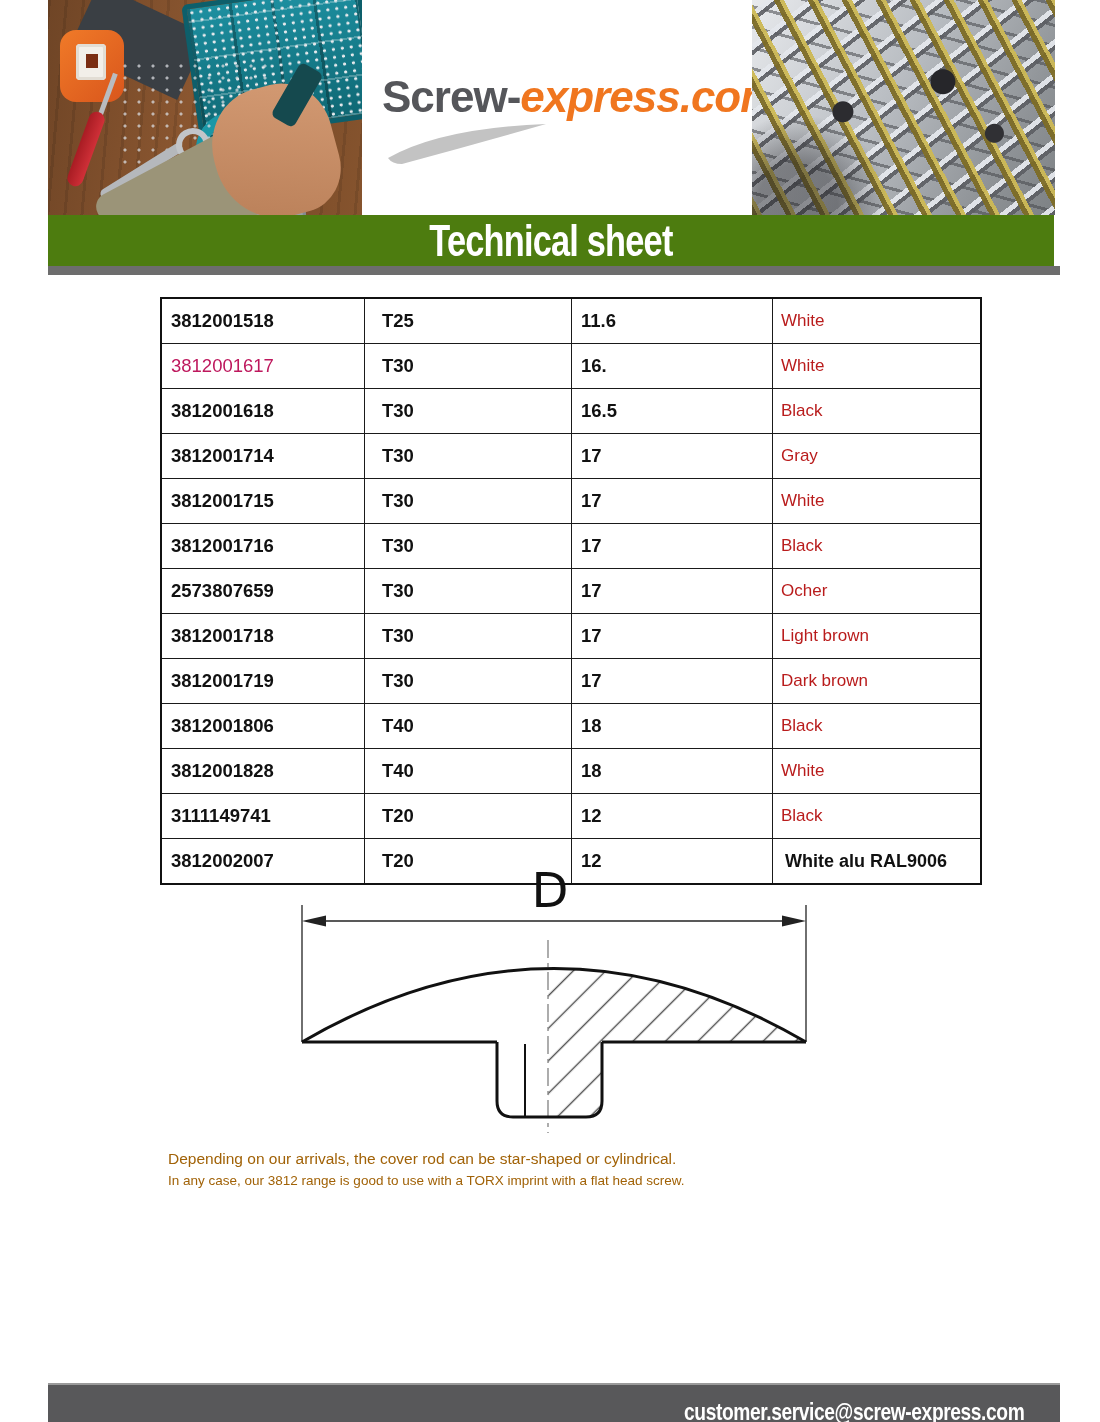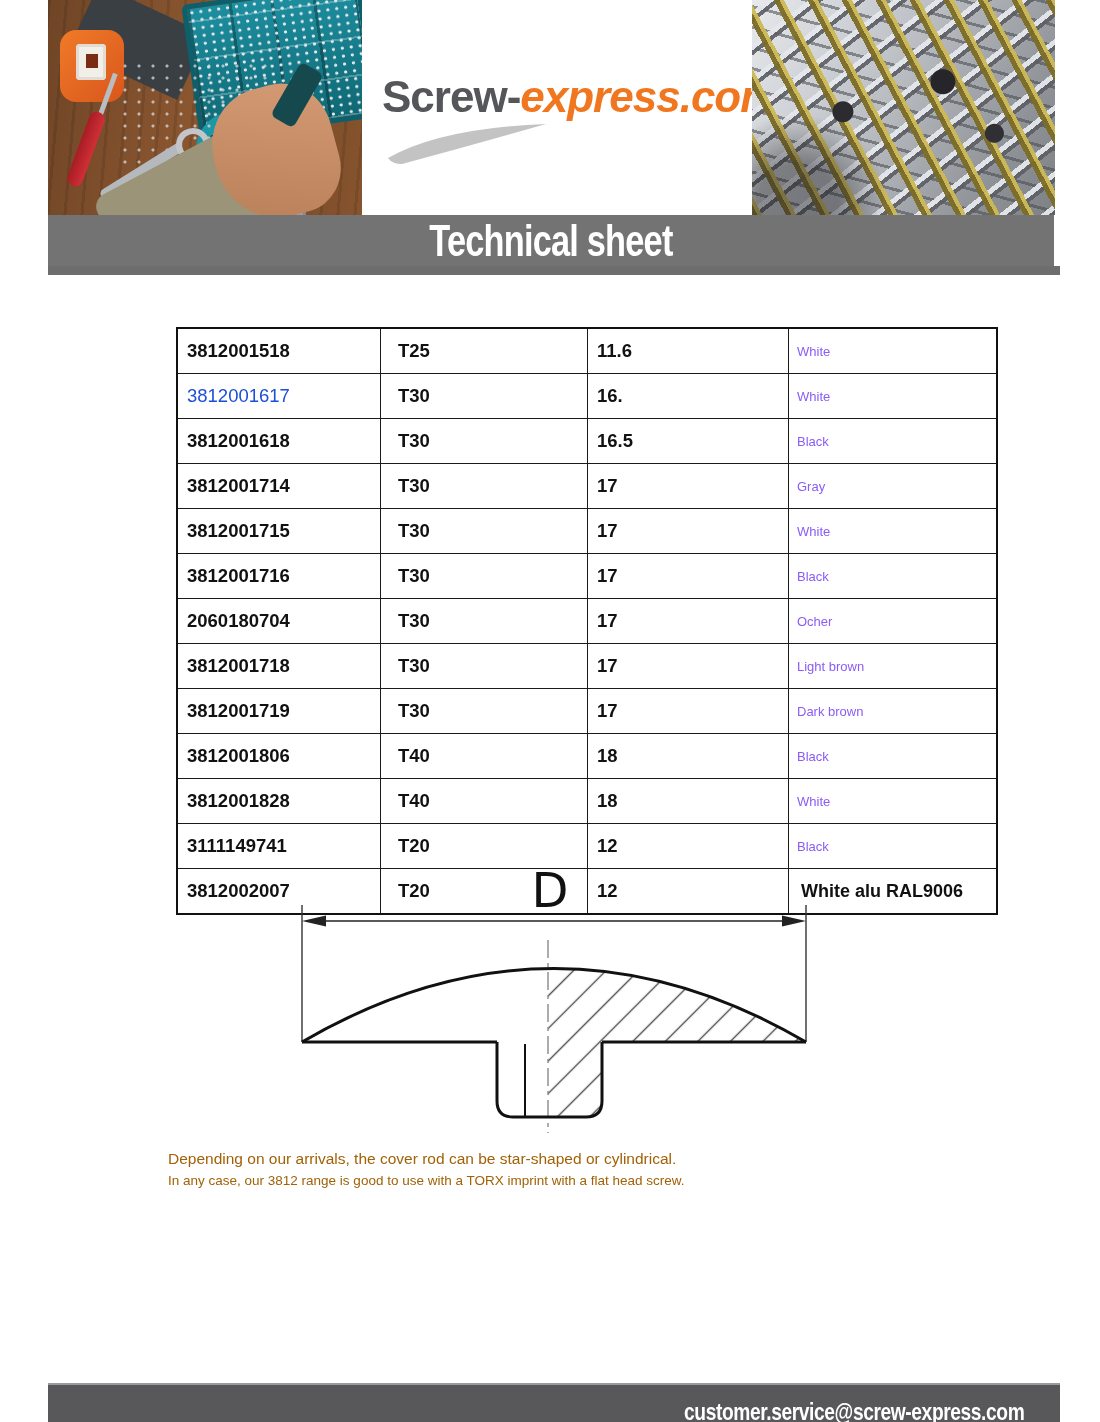--- a/index.html
+++ b/index.html
@@ -59,36 +59,36 @@
   .pl-speckles   { left:70px; top:60px; width:150px; height:110px; opacity:.75;
                    background: radial-gradient(circle,#d8dade 1.2px, rgba(216,218,222,0) 1.9px) 0 0/14px 12px; }
 
   .logo-wrap { position:absolute; left:362px; top:0; width:390px; height:215px; background:#fff; }
   .logo-text { position:absolute; left:20px; top:72px; font-size:44px; font-weight:bold; white-space:nowrap; }
   .logo-dark { color:#55565a; letter-spacing:-1px; }
   .logo-orange { color:#f0761f; font-style:italic; letter-spacing:-1px; }
   .logo-swoosh { position:absolute; left:24px; top:118px; }
 
   
-  .banner { position:absolute; left:48px; top:215px; width:1006px; height:51px; background:#737373;
+  .banner { position:absolute; left:48px; top:215px; width:1006px; height:51px; background:#4d7c0f;
             text-align:center; line-height:51px; }
   .banner span { display:inline-block; transform:scaleX(0.78); color:#fff; font-weight:bold;
                  font-size:44px; letter-spacing:-1px; }
   .banner-strip { position:absolute; left:48px; top:266px; width:1012px; height:9px; background:#6d6d6d; }
 
   
-  .parts-table { position:absolute; left:176px; top:297px; border-collapse:collapse; table-layout:fixed;
-                 border:2.5px solid #111;margin-top:30px; }
+  .parts-table { position:absolute; left:160px; top:297px; border-collapse:collapse; table-layout:fixed;
+                 border:2.5px solid #111; }
   .parts-table td { border:1.6px solid #1a1a1a; height:42px; vertical-align:middle; color:#111;
                     overflow:hidden; white-space:nowrap; }
   .cell.sku   { width:192px; padding-left:9px;  font-size:18.5px; font-weight:bold; }
-  .cell.sku.muted { font-weight:400; color:#1d4ed8; }
+  .cell.sku.muted { font-weight:400; color:#be185d; }
   .cell.torx  { width:188px; padding-left:17px; font-size:18.5px; font-weight:bold; }
   .cell.dia   { width:190px; padding-left:9px;  font-size:18.5px; font-weight:bold; }
-  .cell.color { width:194px; padding-left:8px;  font-size:13px; color:#8b5cf6; }
+  .cell.color { width:194px; padding-left:8px;  font-size:17px; color:#b91c1c; }
   .cell.color.emph { font-size:18px; font-weight:bold; color:#111; padding-left:12px; }
 
   
   .drawing { position:absolute; left:250px; top:855px; }
 
   
   .notes { position:absolute; left:168px; top:1150px; color:#a16207; }
   .note1 { font-size:15.5px; margin:0 0 5px 0; }
   .note2 { font-size:13.5px; margin:0; }
 
@@ -171,21 +171,21 @@
           <td class="cell dia">17</td>
           <td class="cell color">White</td>
         </tr>
         <tr>
           <td class="cell sku">3812001716</td>
           <td class="cell torx">T30</td>
           <td class="cell dia">17</td>
           <td class="cell color">Black</td>
         </tr>
         <tr>
-          <td class="cell sku">2060180704</td>
+          <td class="cell sku">2573807659</td>
           <td class="cell torx">T30</td>
           <td class="cell dia">17</td>
           <td class="cell color">Ocher</td>
         </tr>
         <tr>
           <td class="cell sku">3812001718</td>
           <td class="cell torx">T30</td>
           <td class="cell dia">17</td>
           <td class="cell color">Light brown</td>
         </tr>

